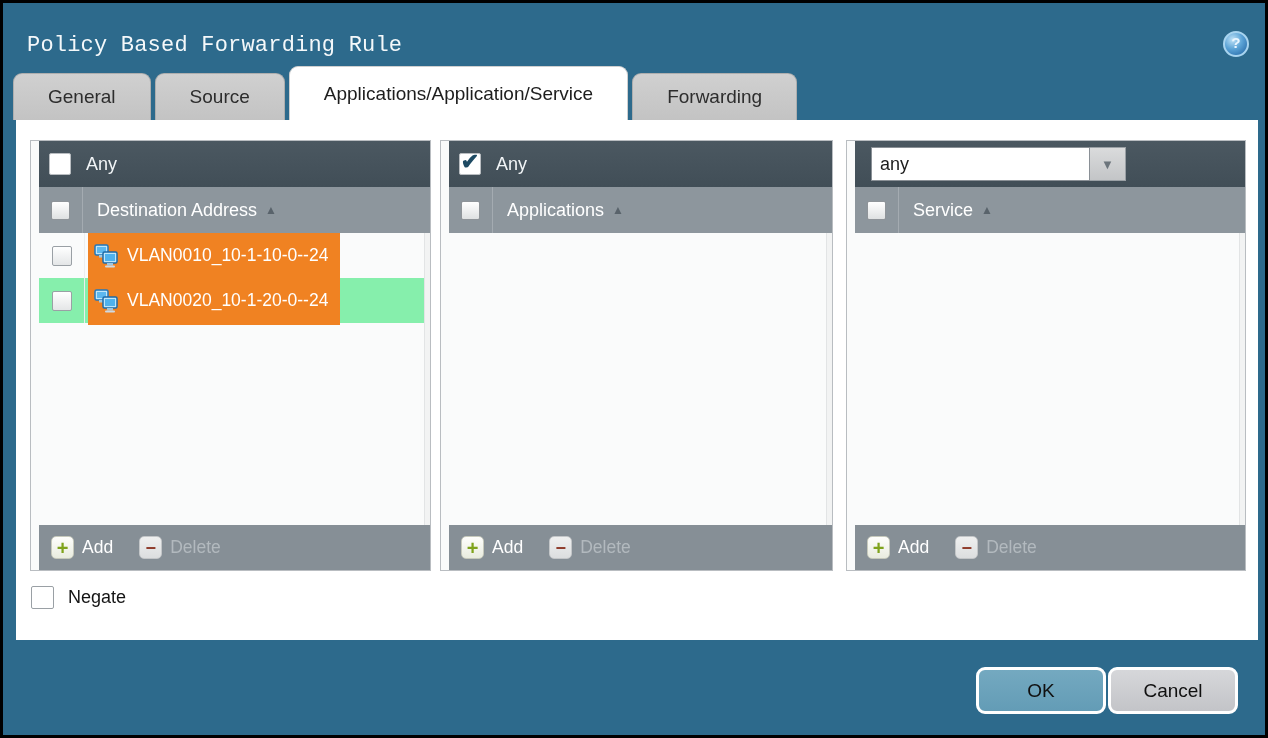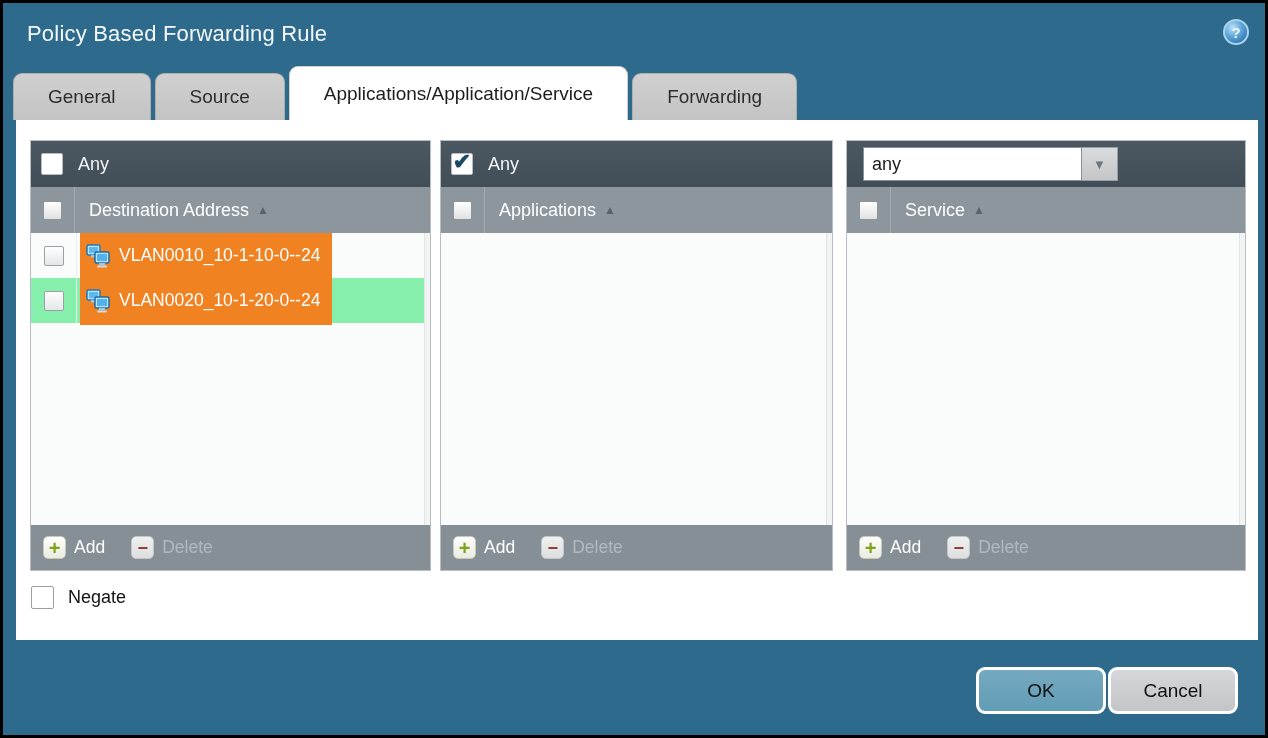--- a/index.html
+++ b/index.html
@@ -5,21 +5,21 @@
   * { box-sizing: border-box; margin: 0; padding: 0; }
   html,body { width:1268px; height:738px; overflow:hidden; }
   body { font-family:"Liberation Sans", sans-serif; }
 
   .screen {
     position:relative; width:1268px; height:738px;
     background:#2d6a8c; border:3px solid #000;
   }
 
   
-  .title-bar { position:absolute; left:0; top:0; right:0; height:63px; }
+  .title-bar { position:absolute; left:0; top:12px; right:0; height:63px;font-family:Liberation Mono, monospace; }
   .dialog-title {
     position:absolute; left:24px; top:18px;
     color:#f4f8fa; font-size:22px; font-weight:400; letter-spacing:0.2px;
   }
   .help-icon {
     position:absolute; right:16px; top:16px; width:26px; height:26px;
     border-radius:50%;
     background:radial-gradient(circle at 35% 30%, #bfe2f7 0%, #5ba3d6 45%, #1d5f9e 100%);
     border:2px solid #a8d4ef;
     color:#eaf6ff; font-size:15px; font-weight:bold;
@@ -42,21 +42,21 @@
 
   
   .content {
     position:absolute; left:13px; top:117px; width:1242px; height:520px;
     background:#fff;
   }
 
   .panels { position:absolute; left:14px; top:20px; display:flex; }
   .panel {
     display:flex; flex-direction:column; height:431px;
-    border:1px solid #b9bdc1; background:#fafbfb;
+    border:1px solid #b9bdc1; background:#fafbfb;padding-left:8px;
   }
   .panel-1 { width:401px; margin-right:9px; }
   .panel-2 { width:393px; margin-right:13px; }
   .panel-3 { width:400px; }
 
   .any-bar {
     height:46px; flex:0 0 46px; background:linear-gradient(#4b5861,#414e57);
     display:flex; align-items:center; padding-left:10px; gap:15px;
   }
   .any-label { color:#f2f5f7; font-size:18px; }

